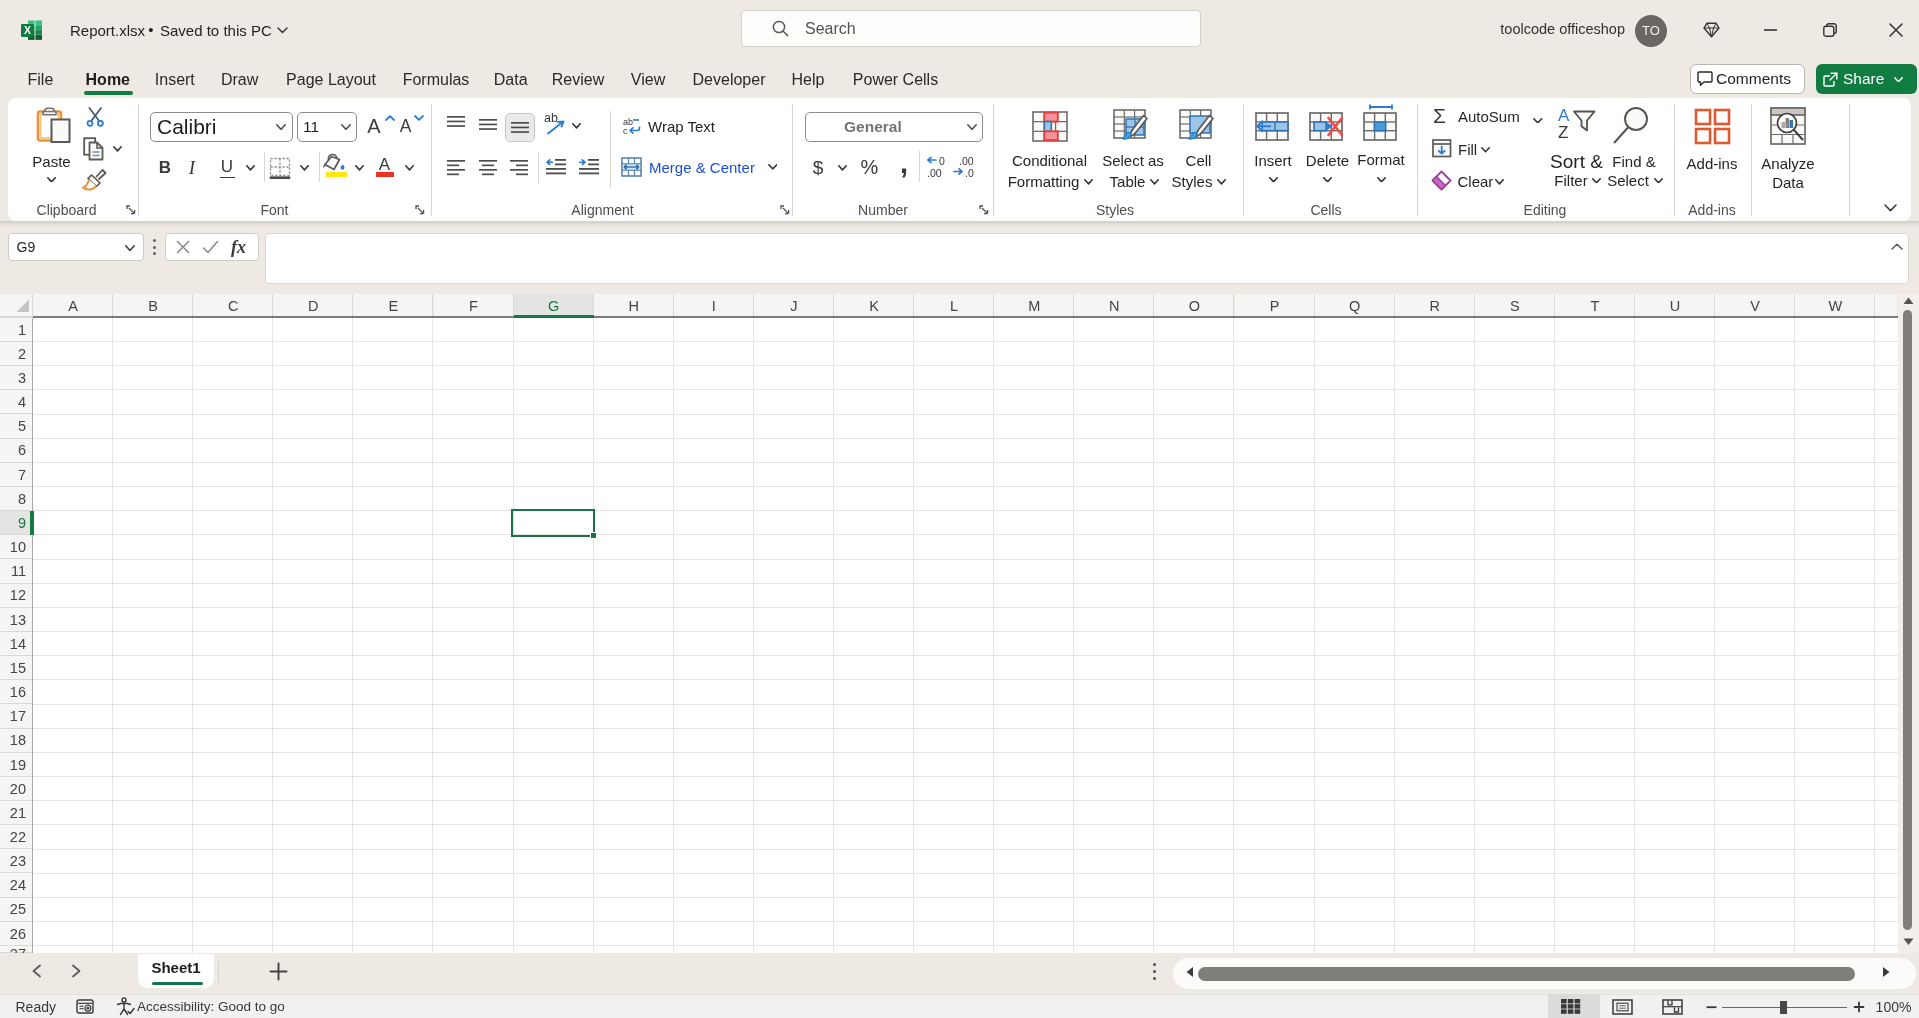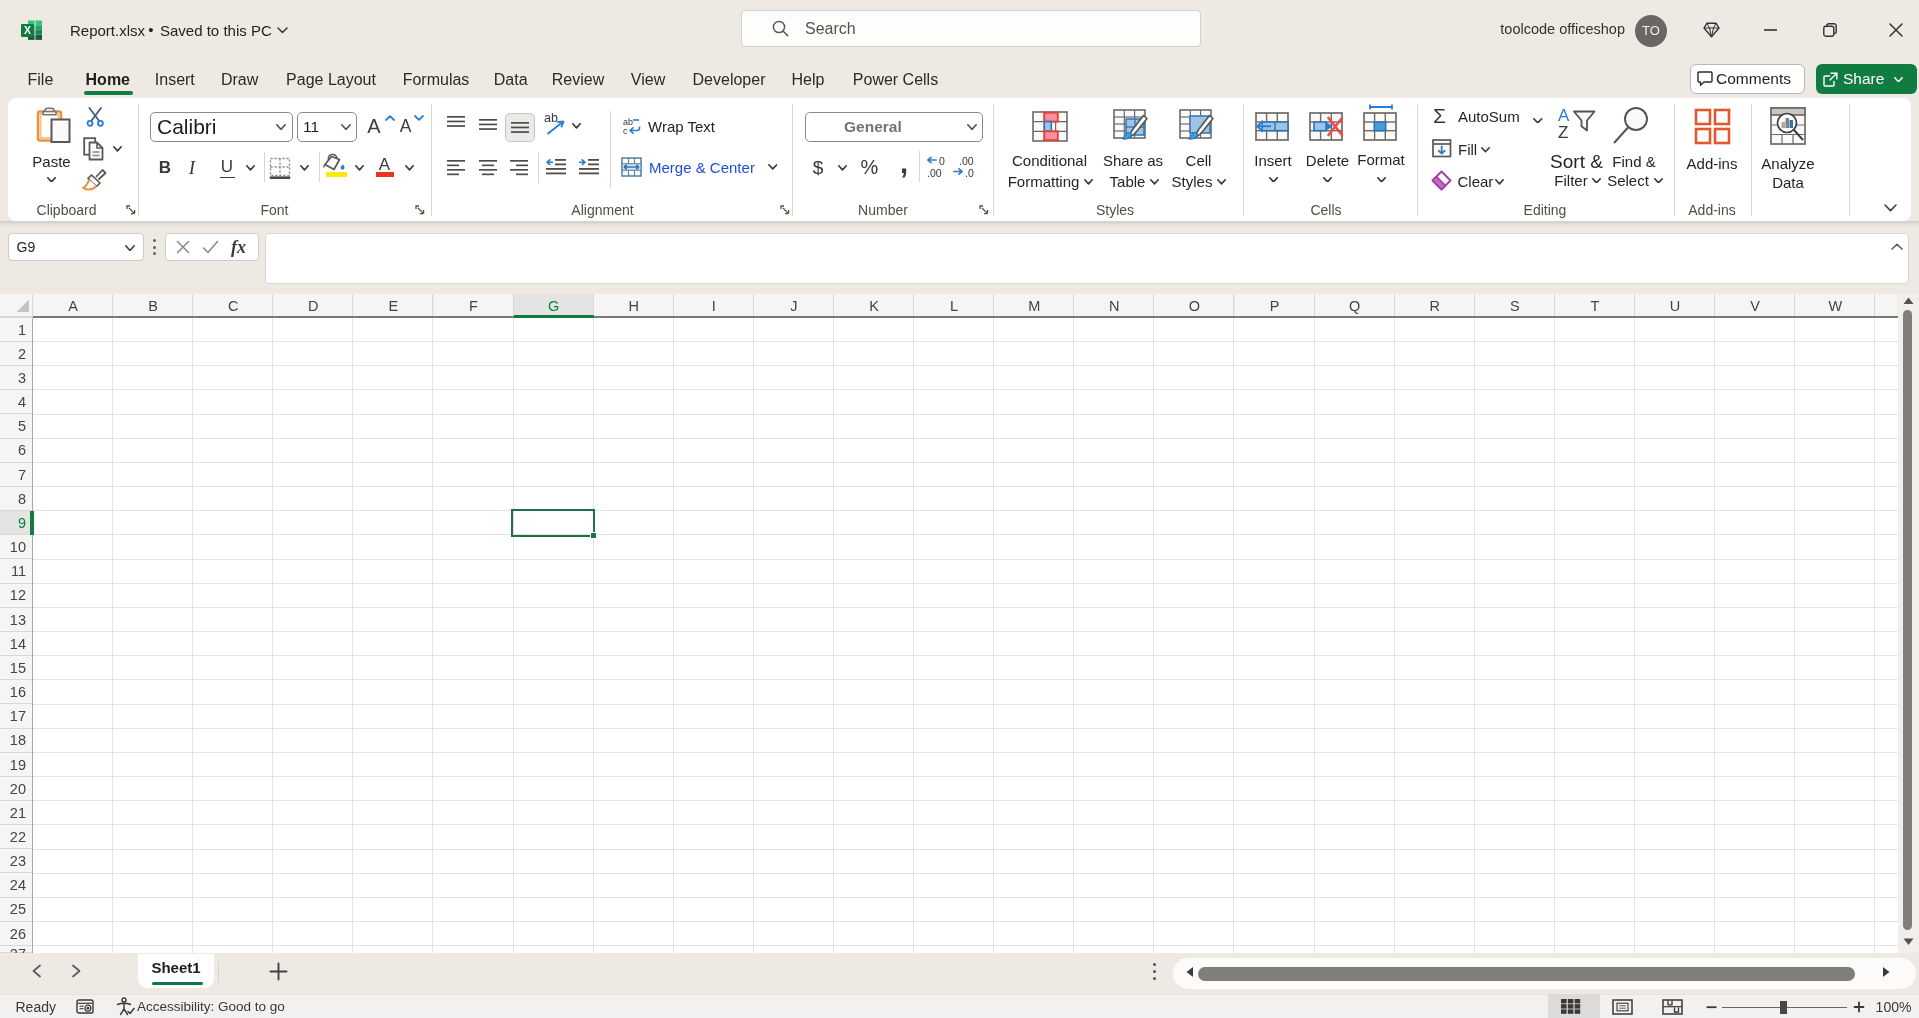--- a/index.html
+++ b/index.html
@@ -306,21 +306,21 @@
 <line x1="1" y1="15" x2="32" y2="15" stroke="#6E6C69" stroke-width="1.2"></line>
 <line x1="1" y1="22" x2="32" y2="22" stroke="#6E6C69" stroke-width="1.2"></line>
 <line x1="11.3" y1="1" x2="11.3" y2="29" stroke="#6E6C69" stroke-width="1.2"></line>
 <line x1="21.6" y1="1" x2="21.6" y2="29" stroke="#6E6C69" stroke-width="1.2"></line>
 <rect x="13" y="10" width="18" height="16" fill="#9DC3E6" stroke="#2E75B5" stroke-width="1.5"></rect>
     <line x1="22" y1="10" x2="22" y2="26" stroke="#2E75B5" stroke-width="1.3"></line>
     <line x1="13" y1="18" x2="31" y2="18" stroke="#2E75B5" stroke-width="1.3"></line>
 <path d="M20,20 L30.5,6.5 L34,9.5 L24,22 Q21,26 17.5,27.5 Q17,23.5 20,20 Z" fill="#fff" stroke="#55534F" stroke-width="1.6" stroke-linejoin="round"></path>
 <path d="M17.8,27.5 Q14,31 9.5,29.8 Q13,27.3 13.8,23.8 Q16,23 18.2,24.3 Z" fill="#3FA2DE" stroke="#1F7AC0" stroke-width="1.1"></path>
 </svg>
-<div style="position:absolute;left:1078.0px;width:110px;top:148.5px;height:23px;line-height:23px;font-size:15px;color:#262524;font-weight:400;text-align:center;white-space:nowrap;">Share as</div>
+<div style="position:absolute;left:1078.0px;width:110px;top:148.5px;height:23px;line-height:23px;font-size:15px;color:#262524;font-weight:400;text-align:center;white-space:nowrap;">Select as</div>
 <div style="position:absolute;left:1072.5px;width:110px;top:170.0px;height:23px;line-height:23px;font-size:15px;color:#262524;font-weight:400;text-align:center;white-space:nowrap;">Table</div>
 <svg style="position:absolute;left:1150px;top:179px" width="9" height="5.5" viewBox="0 0 9 5.5">
     <polyline points="0.8,0.8 4.5,4.9 8.2,0.8" fill="none" stroke="#3A3937" stroke-width="1.6" stroke-linecap="round" stroke-linejoin="round"></polyline>
   </svg>
 <svg style="position:absolute;left:1179px;top:109px" width="38" height="34" viewBox="0 0 38 34">
 <rect x="1" y="1" width="31" height="28" fill="#FBFAF9" stroke="#6E6C69" stroke-width="1.6"></rect>
 <line x1="1" y1="8" x2="32" y2="8" stroke="#6E6C69" stroke-width="1.2"></line>
 <line x1="1" y1="15" x2="32" y2="15" stroke="#6E6C69" stroke-width="1.2"></line>
 <line x1="1" y1="22" x2="32" y2="22" stroke="#6E6C69" stroke-width="1.2"></line>
 <line x1="11.3" y1="1" x2="11.3" y2="29" stroke="#6E6C69" stroke-width="1.2"></line>

